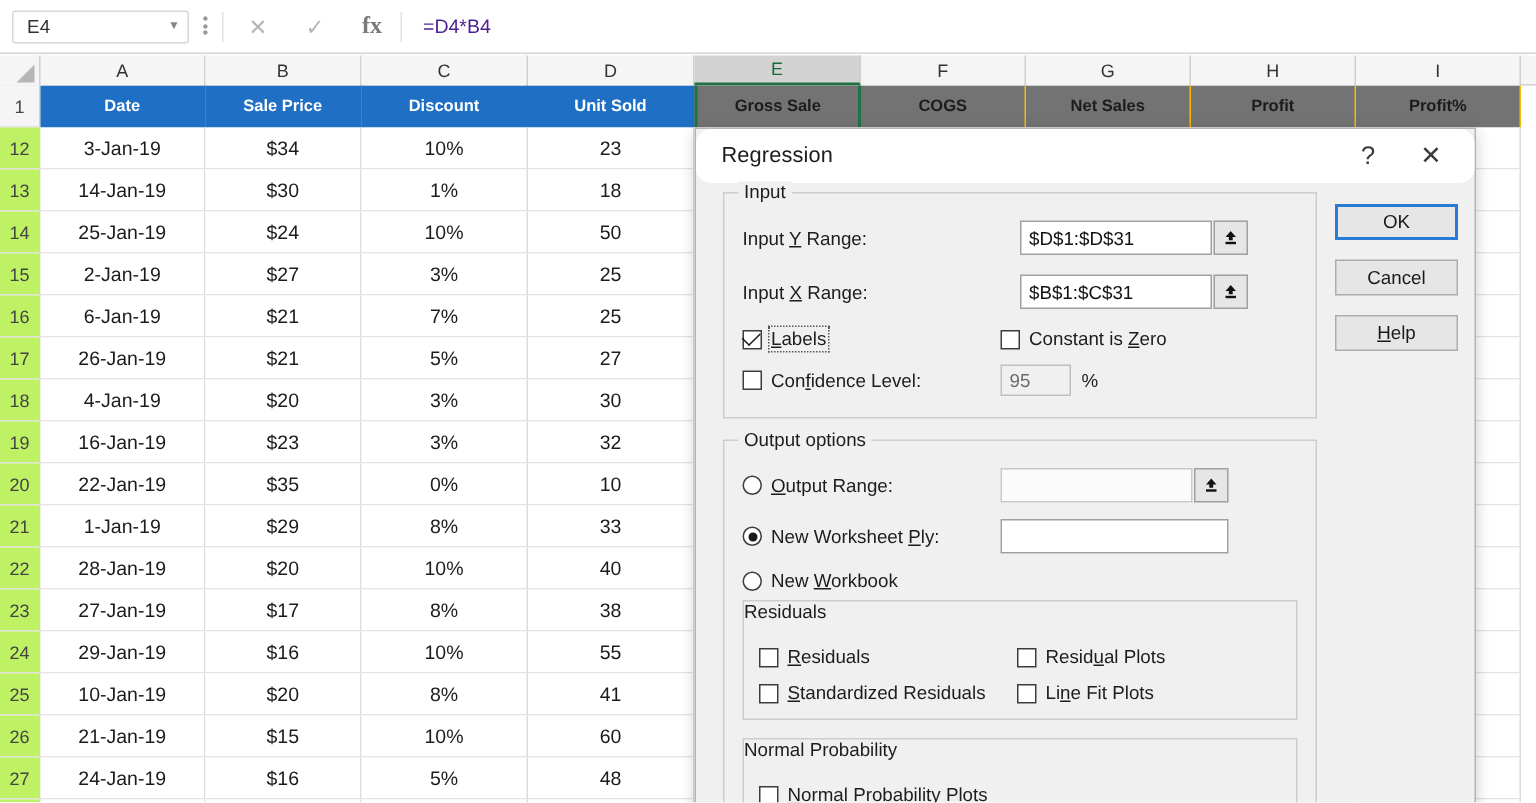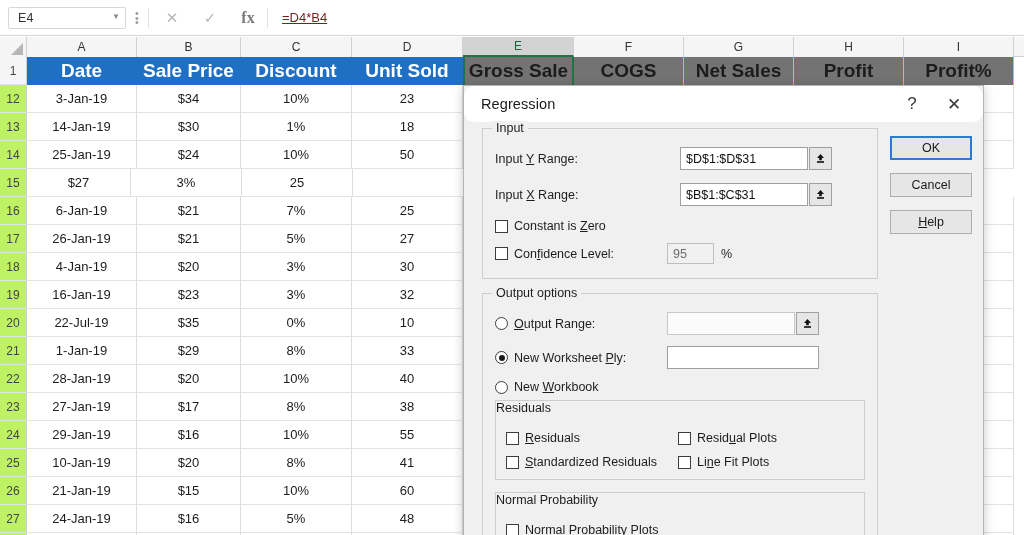--- a/index.html
+++ b/index.html
@@ -33,21 +33,21 @@
     letter-spacing:0;padding-top:1px;
   }
   .vdots i{display:block;font-style:normal;font-size:11px;line-height:4.5px;}
   .fb-icons{display:flex;align-items:center;gap:0px;margin-left:4px;}
   .fb-ic{width:38px;height:24px;display:flex;align-items:center;justify-content:center;
          color:#b6b6b6;font-size:15px;}
   .fb-ic.fx{color:#7a7a7a;font-family:"Liberation Serif",serif;font-size:16px;font-weight:600;}
   .fb-sep{width:1px;height:20px;background:#e2e2e2;}
   .fb-input{
     flex:1;height:24px;display:flex;align-items:center;
-    font-size:13px;color:#7f1d1d;padding-left:14px;text-decoration:underline;
+    font-size:13px;color:#4c1d95;padding-left:14px;
   }
 
   
   .col-head{
     position:absolute;left:0;top:37px;width:1024px;height:20px;
     background:#f5f5f5;border-bottom:1px solid #d0d0d0;box-sizing:border-box;
     display:flex;
   }
   .corner{
     width:27px;height:20px;position:relative;background:#f5f5f5;
@@ -76,21 +76,21 @@
     font-size:12px;color:#444;
   }
   .cell{
     box-sizing:border-box;border-right:1px solid #dcdcdc;border-bottom:1px solid #e3e3e3;
     display:flex;align-items:center;justify-content:center;
     font-size:13px;color:#1c1c1c;background:#fff;
   }
   .row.hdr{height:28px;}
   .row.hdr .rh{background:#f5f5f5;}
   .row.hdr .cell{
-    font-weight:bold;font-size:19px;color:#ffffff;background:#1f6fc4;
+    font-weight:bold;font-size:11px;color:#ffffff;background:#1f6fc4;
     border-right:1px solid #1f6fc4;border-bottom:none;
   }
   .row.hdr .cell.gold{background:#737373;color:#1c1c1c;border-right:1px solid #f5bb00;}
   .row.hdr .cell.selcol{border-left:2px solid #217346;border-right:2px solid #217346;}
   .cw-a{width:110px;} .cw-b{width:104px;} .cw-c{width:111px;}
   .cw-d{width:111px;} .cw-e{width:111px;} .cw-f{width:110px;}
   .cw-g{width:110px;} .cw-h{width:110px;} .cw-i{width:110px;}
 
   
   .dialog{
@@ -262,20 +262,21 @@
           <div class="cell cw-c">10%</div>
           <div class="cell cw-d">50</div>
           <div class="cell cw-e"></div>
           <div class="cell cw-f"></div>
           <div class="cell cw-g"></div>
           <div class="cell cw-h"></div>
           <div class="cell cw-i"></div>
         </div>
         <div class="row">
           <div class="rh">15</div>
+          <div class="cell cw-a">2-Jan-19</div>
           <div class="cell cw-b">$27</div>
           <div class="cell cw-c">3%</div>
           <div class="cell cw-d">25</div>
           <div class="cell cw-e"></div>
           <div class="cell cw-f"></div>
           <div class="cell cw-g"></div>
           <div class="cell cw-h"></div>
           <div class="cell cw-i"></div>
         </div>
         <div class="row">
@@ -321,21 +322,21 @@
           <div class="cell cw-c">3%</div>
           <div class="cell cw-d">32</div>
           <div class="cell cw-e"></div>
           <div class="cell cw-f"></div>
           <div class="cell cw-g"></div>
           <div class="cell cw-h"></div>
           <div class="cell cw-i"></div>
         </div>
         <div class="row">
           <div class="rh">20</div>
-          <div class="cell cw-a">22-Jul-19</div>
+          <div class="cell cw-a">22-Jan-19</div>
           <div class="cell cw-b">$35</div>
           <div class="cell cw-c">0%</div>
           <div class="cell cw-d">10</div>
           <div class="cell cw-e"></div>
           <div class="cell cw-f"></div>
           <div class="cell cw-g"></div>
           <div class="cell cw-h"></div>
           <div class="cell cw-i"></div>
         </div>
         <div class="row">
@@ -473,20 +474,26 @@
                 <div class="rbtn">
                   <svg width="13" height="13" viewBox="0 0 13 13">
                       <path d="M6.5 2 L10 6 L7.8 6 L7.8 8.2 L5.2 8.2 L5.2 6 L3 6 Z" fill="#111"></path>
                       <rect x="3" y="9.2" width="7" height="1.6" fill="#111"></rect>
                     </svg>
                 </div>
               </div>
             </div>
 
             <div class="crow">
+              <div class="cbwrap col1">
+                <span class="cbox">
+                    <span class="tick"></span>
+                  </span>
+                <span class="cb-label focus"><u class="acc">L</u>abels</span>
+              </div>
               <div class="cbwrap">
                 <span class="cbox"></span>
                 <span class="cb-label">Constant is <u class="acc">Z</u>ero</span>
               </div>
             </div>
 
             <div class="crow" style="margin-bottom:2px;">
               <div class="cbwrap col1">
                 <span class="cbox"></span>
                 <span class="cb-label">Con<u class="acc">f</u>idence Level:</span>

